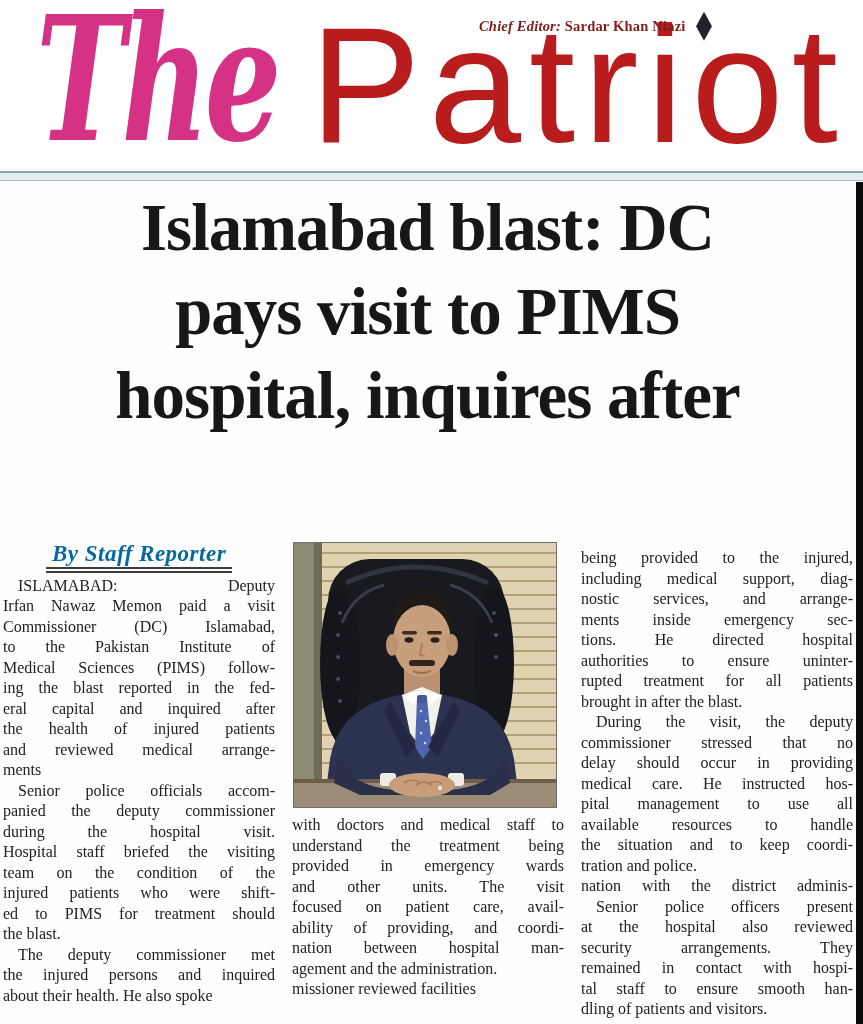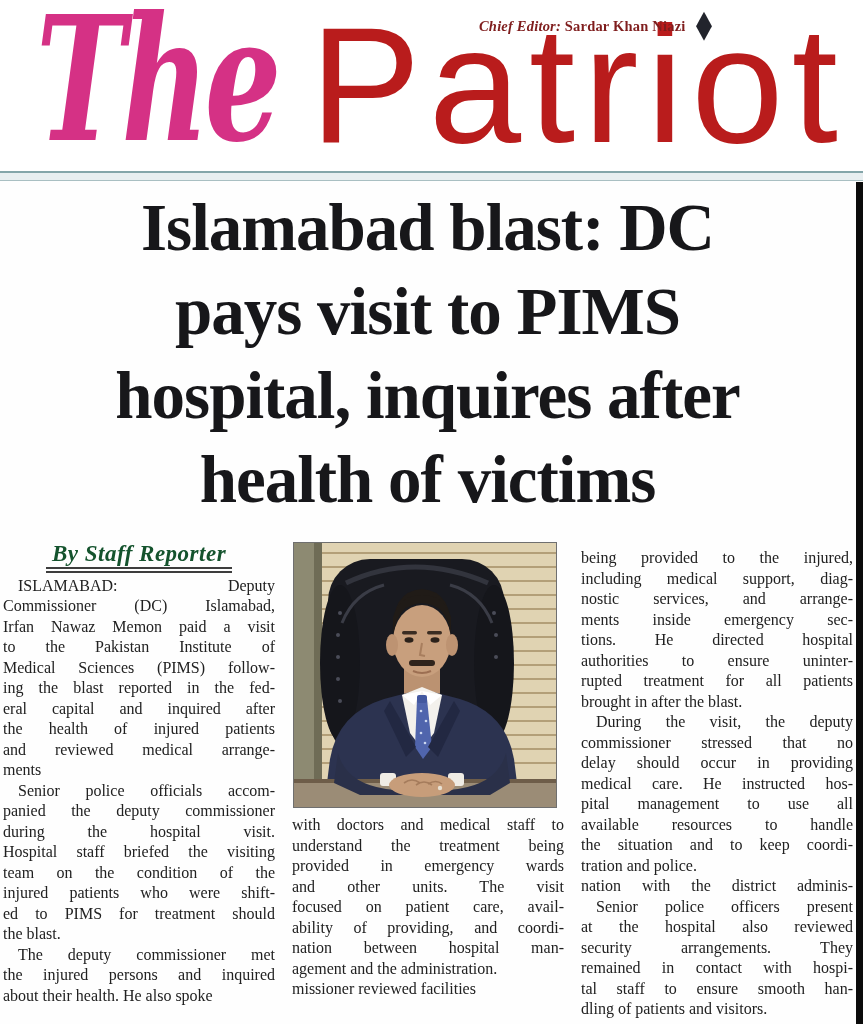--- a/index.html
+++ b/index.html
@@ -45,21 +45,21 @@
     font-size:67px; line-height:84px; letter-spacing:-1px;
   }
 
   
   .cols { position:absolute; top:540px; left:3px; width:850px; bottom:0; display:flex; gap:17px; }
   .col { width:272px; font-size:16px; line-height:20.5px; color:#212121; }
   .col-right { padding-top:8px; }
 
   .byline { text-align:center; margin:4px 0 9px 0; }
   .byline span {
-    font-size:23px; font-weight:bold; font-style:italic; color:#14532d;
+    font-size:23px; font-weight:bold; font-style:italic; color:#0369a1;
     border-bottom:6px double #3d3d3d; padding:0 6px 1px 6px; letter-spacing:.5px;
   }
 
   .para { margin:0; }
   .bline { text-align:justify; text-align-last:justify; white-space:normal; }
   .bline.last { text-align-last:left; }
   .bline.indent { padding-left:15px; }
 
   
   .photo {
@@ -80,32 +80,31 @@
     <span class="diamond">◆</span>
   </header>
 
   <div class="rule"></div>
   <div class="scanbar"></div>
 
   <h1 class="headline">
     <div>Islamabad blast: DC</div>
     <div>pays visit to PIMS</div>
     <div>hospital, inquires after</div>
-    <div>health of victims</div>
   </h1>
 
   <div class="cols">
 
     <div class="col">
       <div class="byline"><span>By Staff Reporter</span></div>
       <div>
           <div class="para">
             <div class="bline indent">ISLAMABAD: Deputy</div>
+            <div class="bline">Irfan Nawaz Memon paid a visit</div>
             <div class="bline">Commissioner (DC) Islamabad,</div>
-            <div class="bline">Irfan Nawaz Memon paid a visit</div>
             <div class="bline">to the Pakistan Institute of</div>
             <div class="bline">Medical Sciences (PIMS) follow-</div>
             <div class="bline">ing the blast reported in the fed-</div>
             <div class="bline">eral capital and inquired after</div>
             <div class="bline">the health of injured patients</div>
             <div class="bline">and reviewed medical arrange-</div>
             <div class="bline last">ments</div>
           </div>
           <div class="para">
             <div class="bline indent">Senior police officials accom-</div>

